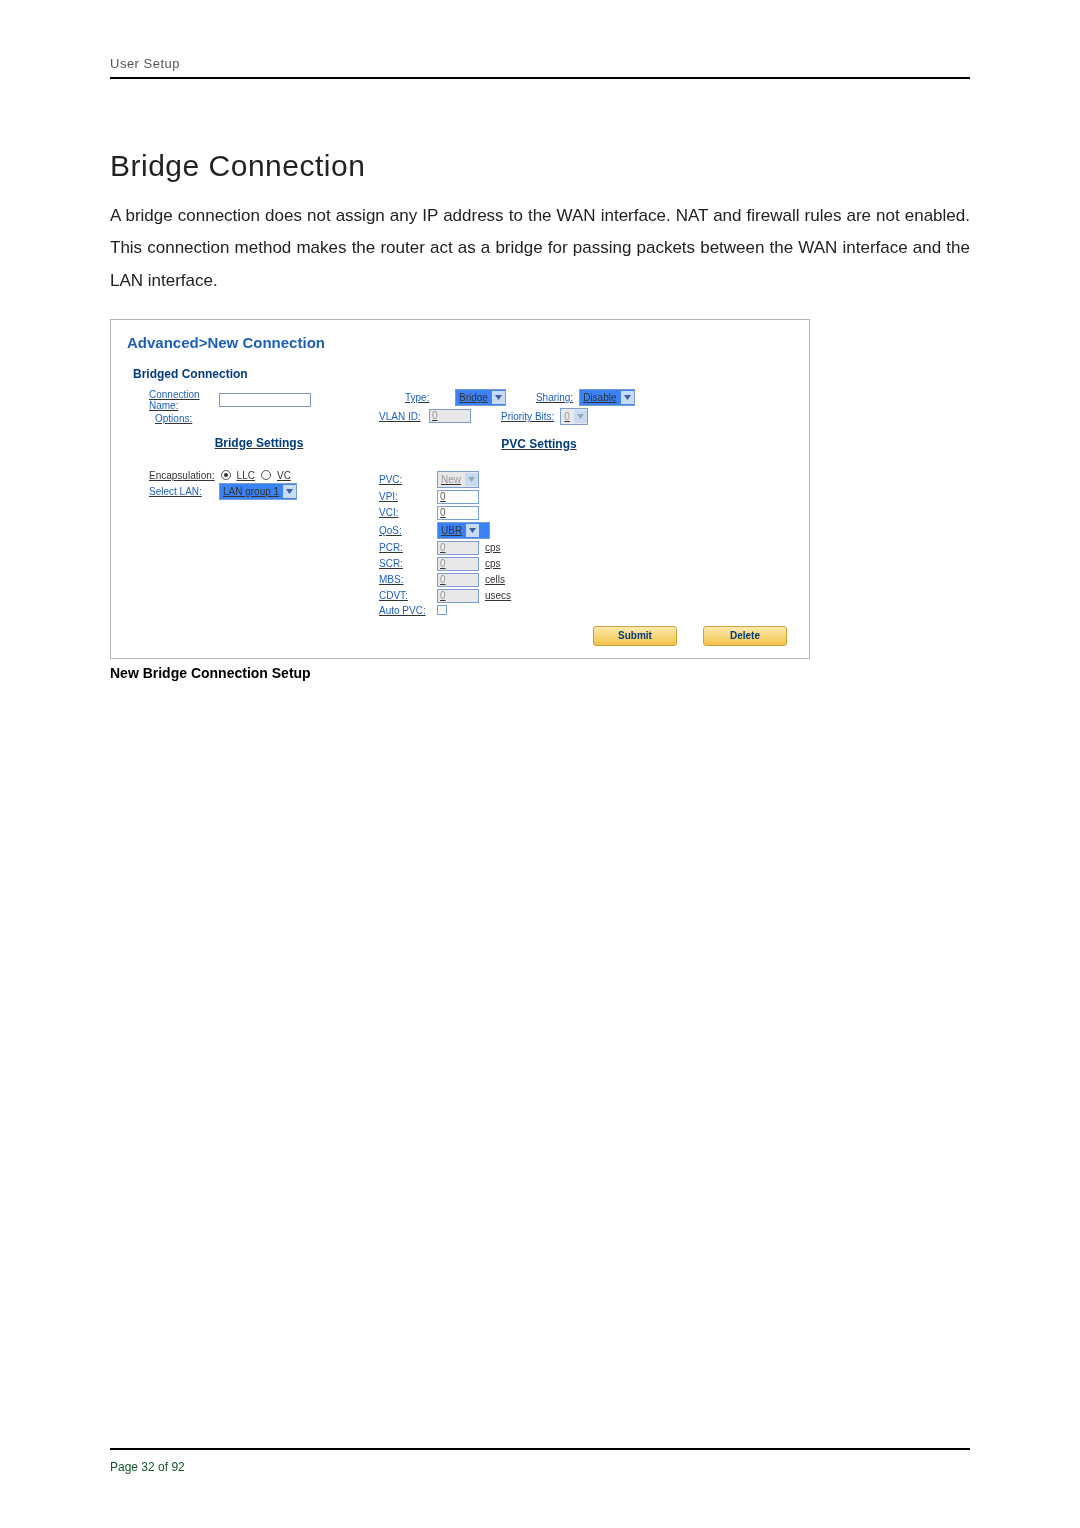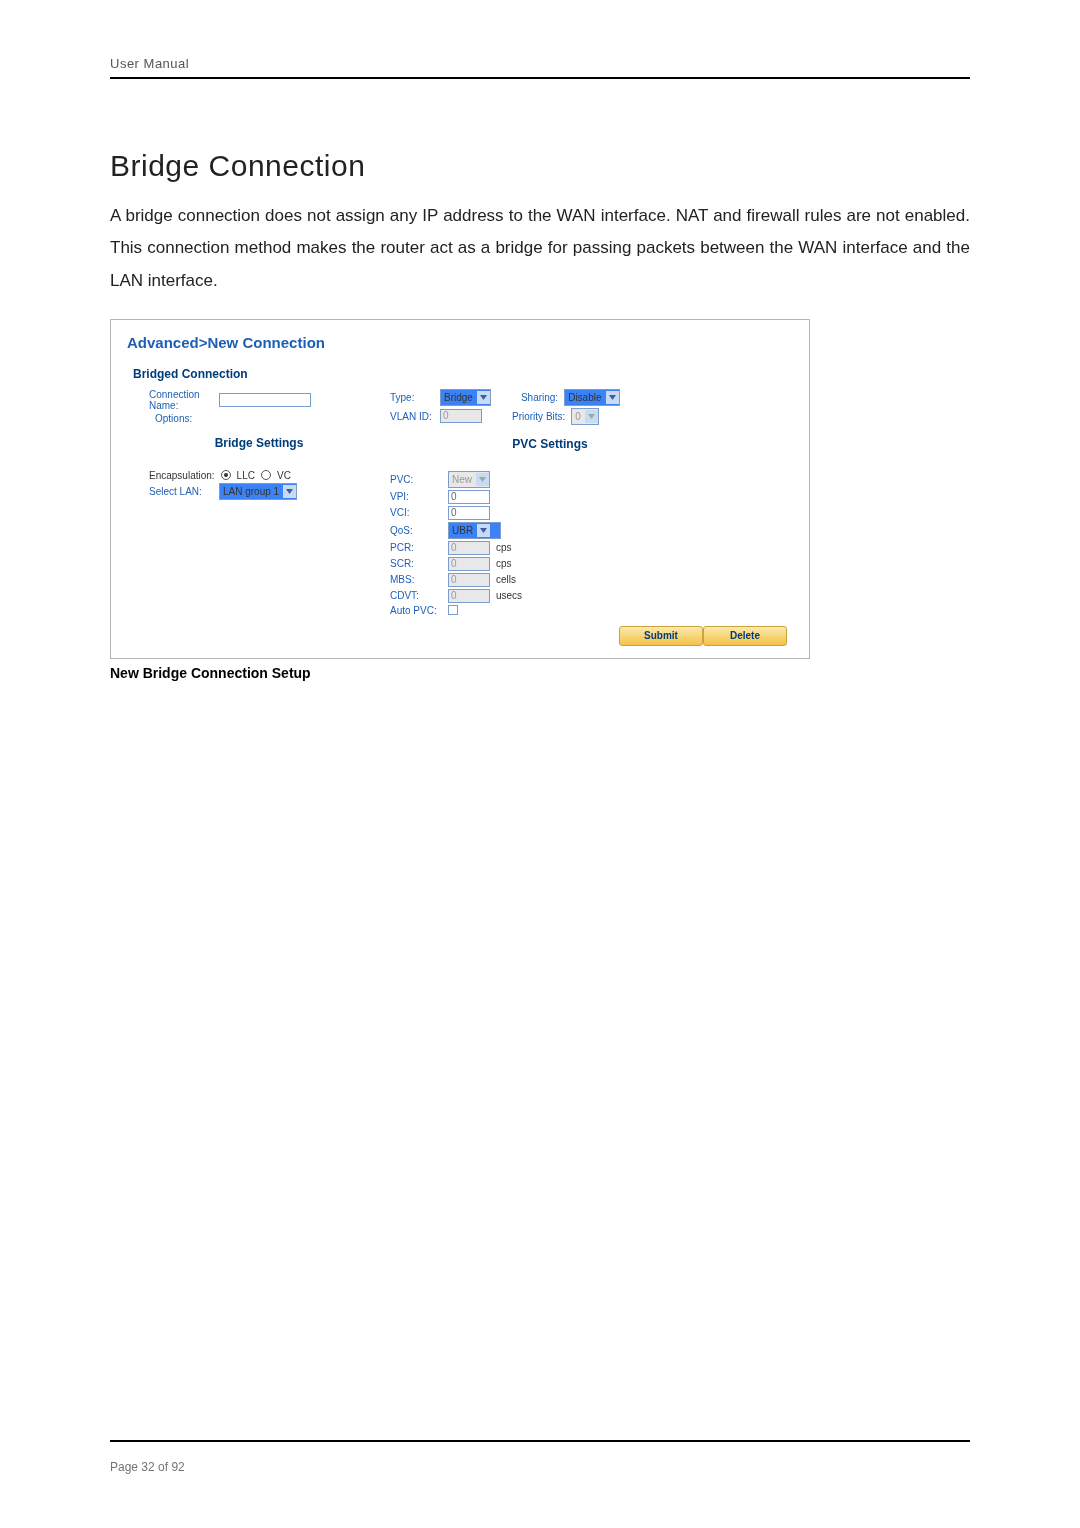--- a/index.html
+++ b/index.html
@@ -54,22 +54,23 @@
     margin-bottom: 16px;
   }
   .shot .group-title {
     color: #003b7a;
     font-weight: bold;
     font-size: 12px;
     margin: 8px 0 6px 6px;
   }
   .columns {
     display: flex;
-    gap: 21px;
+    gap: 10px;
     margin-left: 22px;
+    text-decoration: underline;
   }
   .col-left, .col-right {
     flex: 0 0 auto;
   }
   .col-left { width: 220px; }
   .col-right { width: 320px; }
   .label {
     color: #1d5fb8;
     font-size: 10px;
     display: inline-block;
@@ -143,20 +144,21 @@
     border: 1px solid #7a9ccf;
     background:#fff;
     display:inline-block;
     box-sizing:border-box;
   }
   .pvc-grid .row .label { width: 52px; color:#1d5fb8;}
   .unit { color:#333; font-size:10px; }
   .btn-row {
     display:flex;
     justify-content:flex-end;
+    gap:26px;
     margin-top:8px;
     margin-right:6px;
   }
   .btn {
     background: linear-gradient(#fbe9ad,#f4c24a);
     border:1px solid #caa33a;
     border-radius:3px;
     height:18px;
     min-width:62px;
     font-size:10px;
@@ -172,30 +174,30 @@
     font-weight: bold;
     color:#000;
     margin-top:6px;
   }
   .footer-line {
     position: absolute;
     left: 110px;
     right: 110px;
     bottom: 54px;
     border-top: 2px solid #000;
-    padding-top: 18px;
+    padding-top: 10px;
     font-size: 12px;
-    color: #737373;
+    color: #14532d;
   }
 </style>
 </head>
 <body>
 
 <div class="page">
-  <div class="header-line">User Manual</div>
+  <div class="header-line">User Setup</div>
 
   <h1 class="section-title">Bridge Connection</h1>
   <p class="body-text">A bridge connection does not assign any IP address to the WAN interface. NAT and firewall rules are not enabled. This connection method makes the router act as a bridge for passing packets between the WAN interface and the LAN interface.</p>
 
   <div class="shot">
     <div class="breadcrumb">Advanced&gt;New Connection</div>
 
     <div class="group-title">Bridged Connection</div>
 
     <div class="columns">
@@ -225,21 +227,21 @@
               <svg width="7" height="5" viewBox="0 0 7 5">
                   <polygon points="0,0 7,0 3.5,5" fill="#3b5fa0"></polygon>
                 </svg>
             </span>
           </span>
         </div>
       </div>
 
       <div class="col-right">
         <div class="row">
-          <span class="label" style="width:44px;">Type:</span>
+          <span class="label" style="width:44px;margin-left:26px;">Type:</span>
           <span class="select-wrap">
             <span>Bridge</span>
             <span class="arrow">
                 <svg width="7" height="5" viewBox="0 0 7 5">
                   <polygon points="0,0 7,0 3.5,5" fill="#3b5fa0"></polygon>
                 </svg>
               </span>
           </span>
           <span style="width:18px;"></span>
           <span class="label">Sharing:</span>

